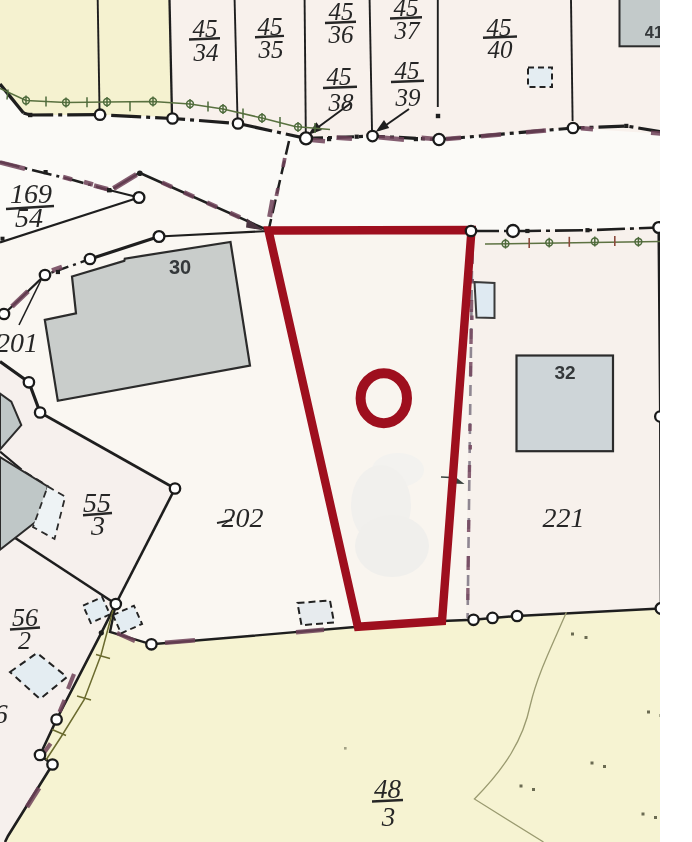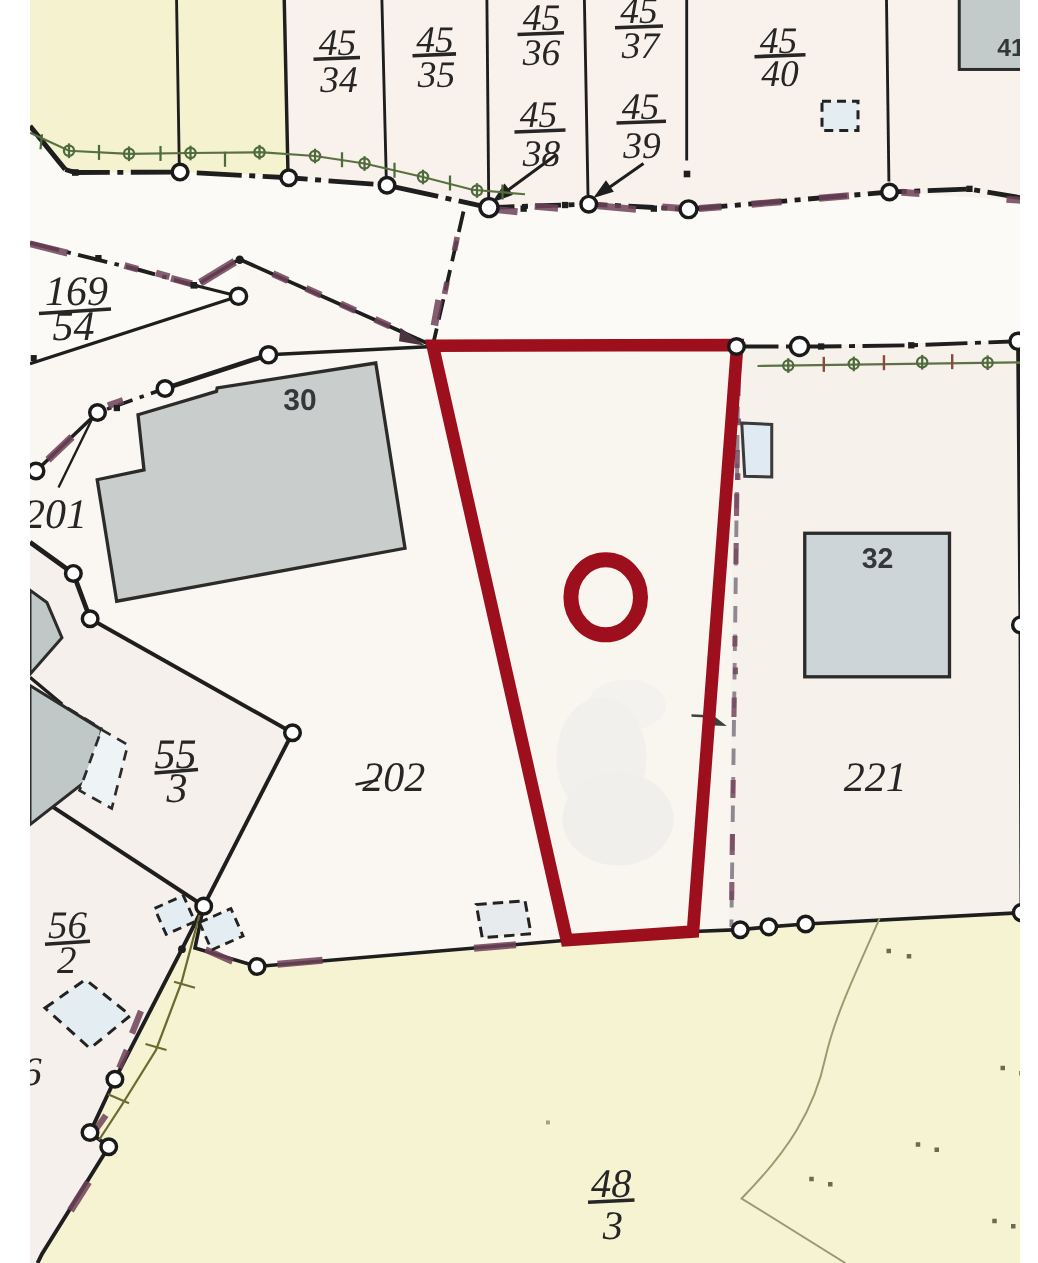--- a/index.html
+++ b/index.html
@@ -1,16 +1,16 @@
 <!DOCTYPE html>
 <html><head>
 <meta charset="utf-8">
 <style>
 html,body{margin:0;padding:0;background:#ffffff;}
-#map{width:660px;height:842px;position:relative;overflow:hidden;padding-left:20px;}
+#map{width:660px;height:842px;position:relative;overflow:hidden;}
 text{font-family:"Liberation Serif", serif;}
 .bn{font-family:"Liberation Sans", sans-serif;}
 </style>
 </head>
 <body>
 
 <div id="map">
 <svg width="692" height="842" viewBox="0 0 692 842">
 
 <rect x="0" y="0" width="692" height="842" fill="#fbfaf7"></rect>

